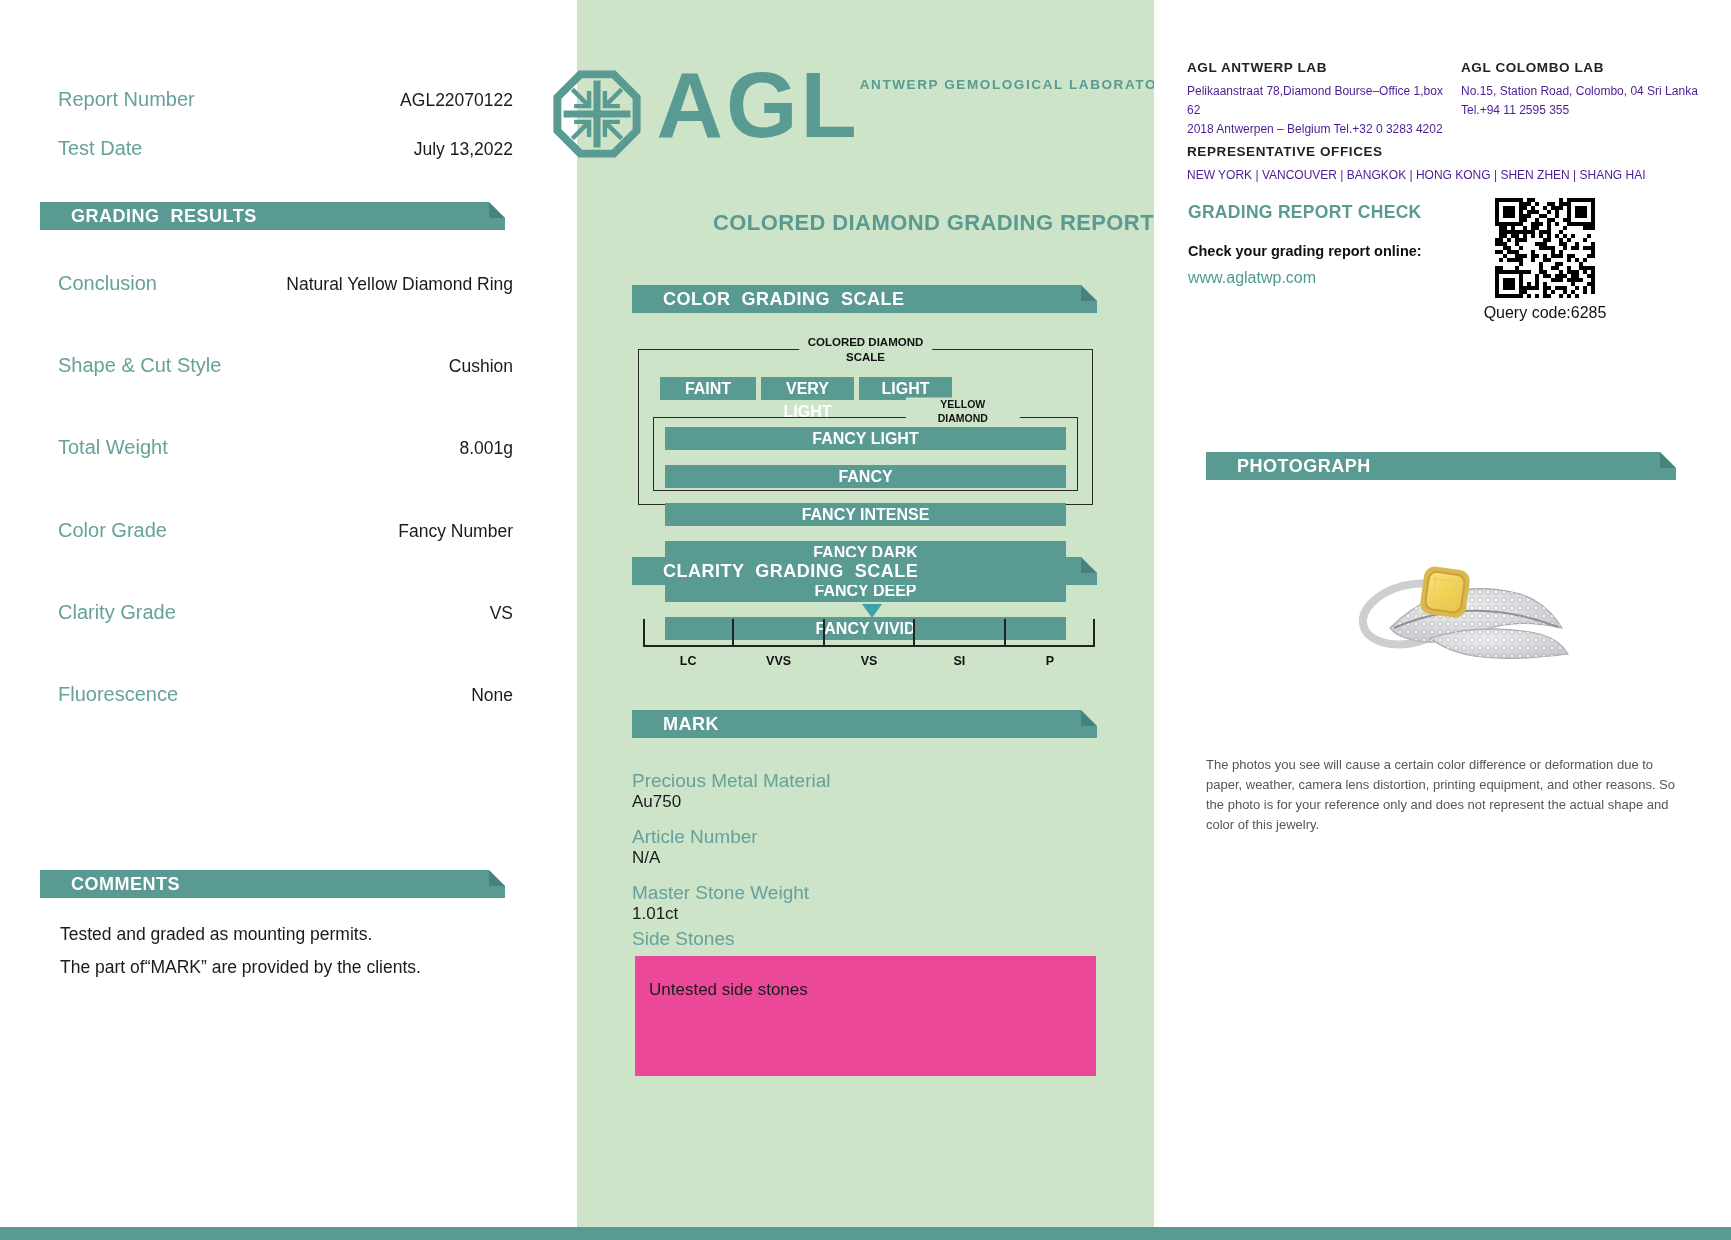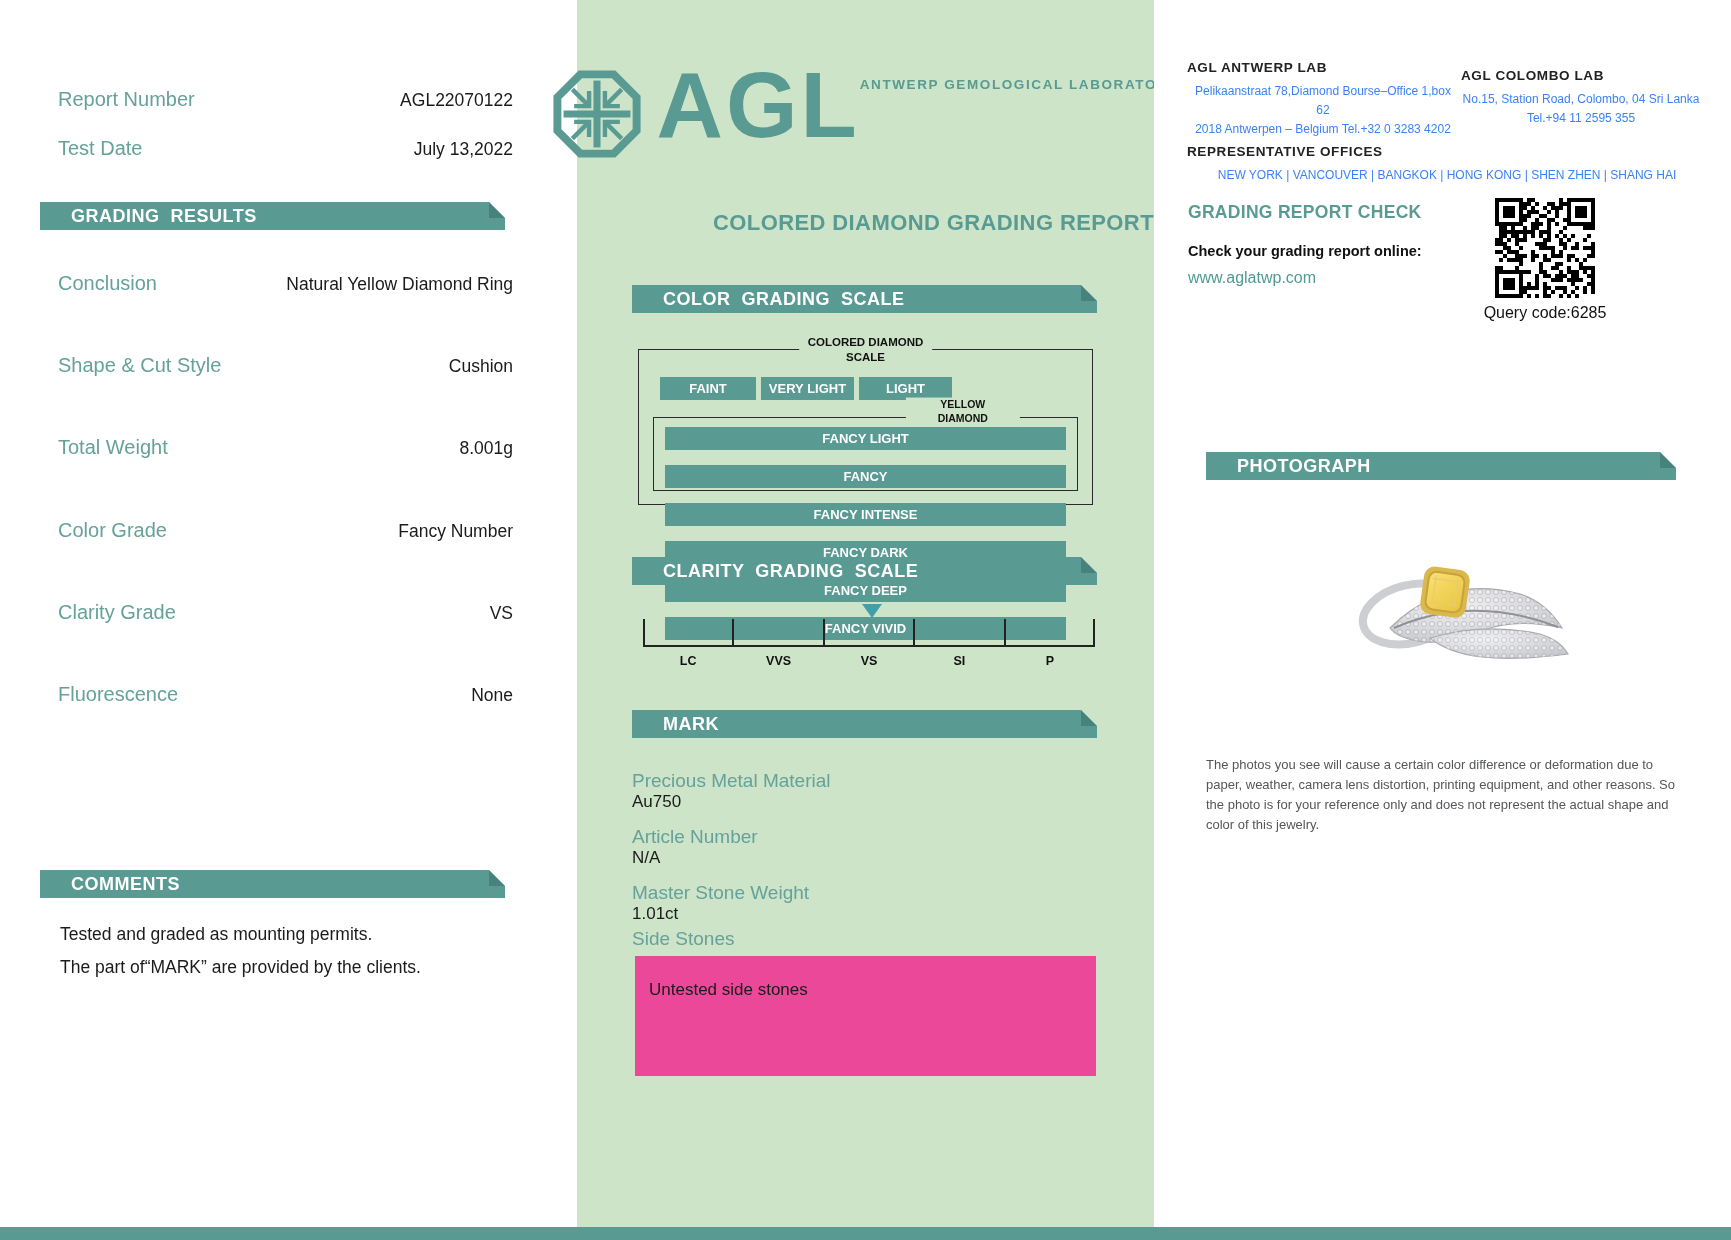--- a/index.html
+++ b/index.html
@@ -41,21 +41,21 @@
   .report-title { position:absolute; left:0; top:210px; width:577px; text-align:right;
               font-size:22px; font-weight:bold; color:var(--teal,#599a93); letter-spacing:0.4px; }
 
   .scale-outer { position:absolute; left:61px; top:349px; width:455px; height:156px;
                  border:1.5px solid #2a2a2a; }
   .box-label { position:absolute; transform:translate(-50%,-50%); background:var(--green_bg,#cde4c8);
                padding:0 9px; text-align:center; font-size:11.5px; font-weight:bold;
                color:#111; line-height:1.3; white-space:nowrap; }
   .chips-row1 { position:absolute; left:21px; top:27px; display:flex; gap:5px; }
   .chip { height:23px; line-height:23px; text-align:center; background:var(--teal,#599a93);
-          color:#fff; font-size:13px; font-weight:bold; }
+          color:#fff; font-size:16px; font-weight:bold; }
   .scale-inner { position:absolute; left:14px; right:14px; top:67px; bottom:13px;
                  border:1.5px solid #2a2a2a; }
   .chips-grid { position:absolute; left:11px; right:11px; top:9px;
                 display:grid; grid-template-columns:repeat(1,1fr); gap:15px 5px; }
 
   .marker { position:absolute; top:604px; left:285px; width:0; height:0;
             border-left:10px solid transparent; border-right:10px solid transparent;
             border-top:14px solid var(--marker,#3fa0ab); }
   .ruler { position:absolute; top:621px; left:66px; width:452px; height:26px;
            border-bottom:2.5px solid #222; }
@@ -65,23 +65,23 @@
 
   .col-mid .kv { left:55px; width:352px;flex-direction:column; }
   .col-mid .kv .k { font-size:19px; }
   .col-mid .kv .v { font-size:17px; }
   .side-label { position:absolute; left:55px; top:928px; color:var(--label_teal,#66a19b); font-size:19px; }
   .side-box { position:absolute; left:58px; top:956px; width:461px; height:120px; background:#ec4899;
               padding:24px 14px; font-size:17px; color:#1b1b1b; }
 
   
   .lab-title { font-size:13.5px; font-weight:bold; color:#222; letter-spacing:0.6px; margin-bottom:7px; }
-  .lab-line { font-size:12px; color:#3b82f6; line-height:19px;text-align:center; }
+  .lab-line { font-size:12px; color:#4c1d95; line-height:19px; }
   .labs-antwerp { position:absolute; left:33px; top:60px; width:272px; }
-  .labs-colombo { position:absolute; left:307px; top:60px; width:240px;margin-top:8px; }
+  .labs-colombo { position:absolute; left:307px; top:60px; width:240px; }
   .offices { position:absolute; left:33px; top:144px; width:520px; }
   .check-title { position:absolute; left:34px; top:202px; font-size:17.5px; font-weight:bold;
                  color:var(--teal,#599a93); letter-spacing:0.3px; }
   .check-sub { position:absolute; left:34px; top:243px; font-size:14.5px; font-weight:bold; color:#111; }
   .check-url { position:absolute; left:34px; top:269px; font-size:16px; color:var(--link_teal,#509a94);
                text-decoration:none; }
   .qr { position:absolute; left:339px; top:196px; width:104px; height:104px; background:#fff; }
   .qr svg { display:block; }
   .query-code { position:absolute; left:283px; top:304px; width:216px; text-align:center;
                 font-size:16px; color:#111; }

